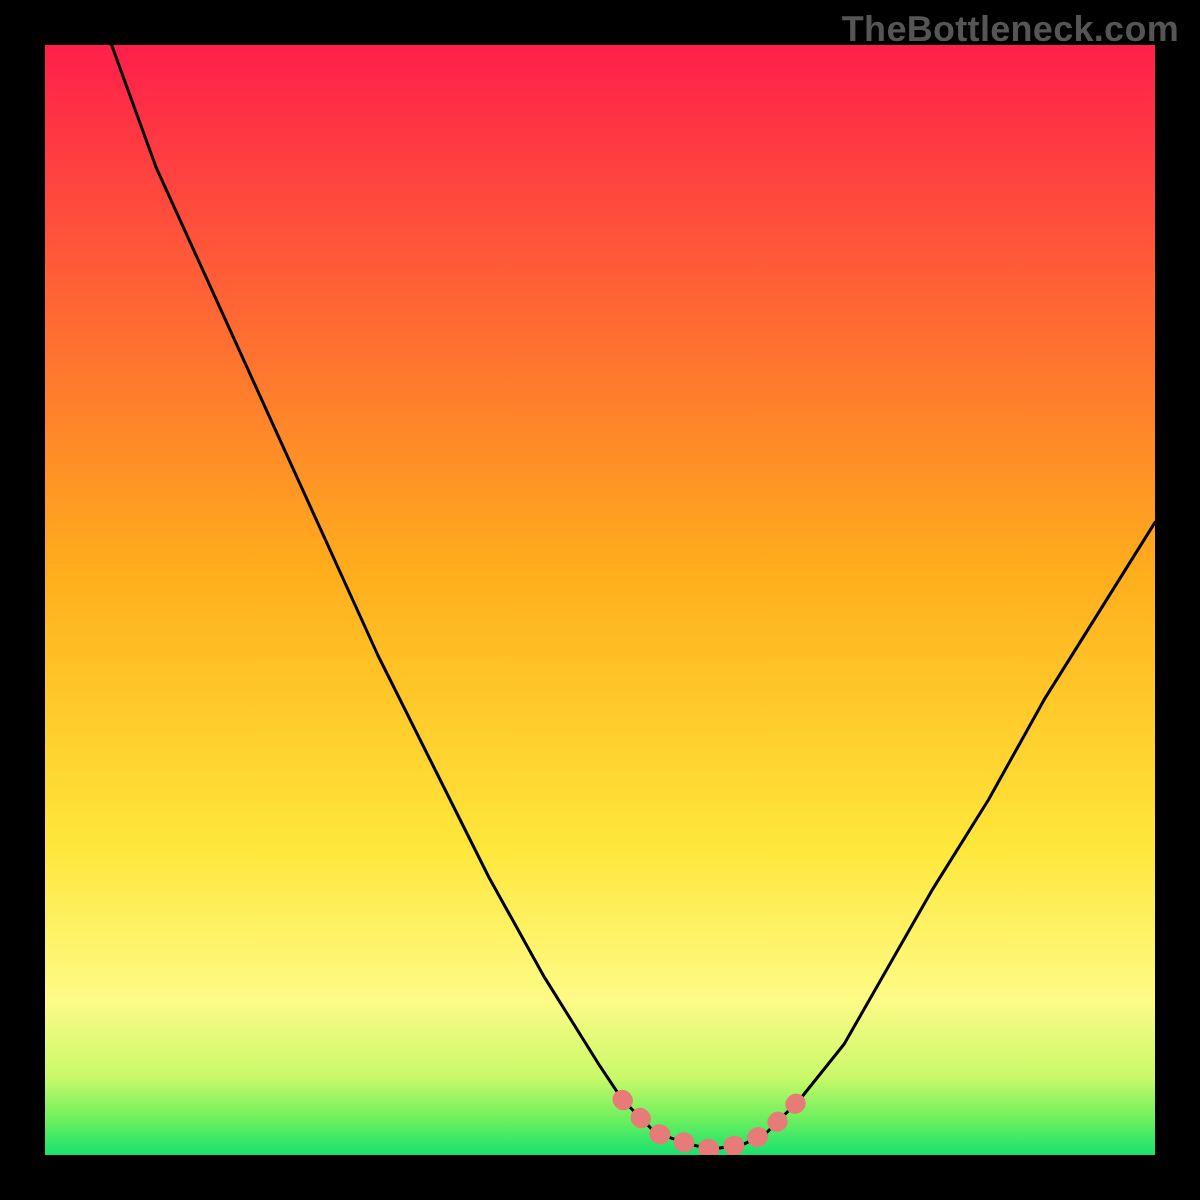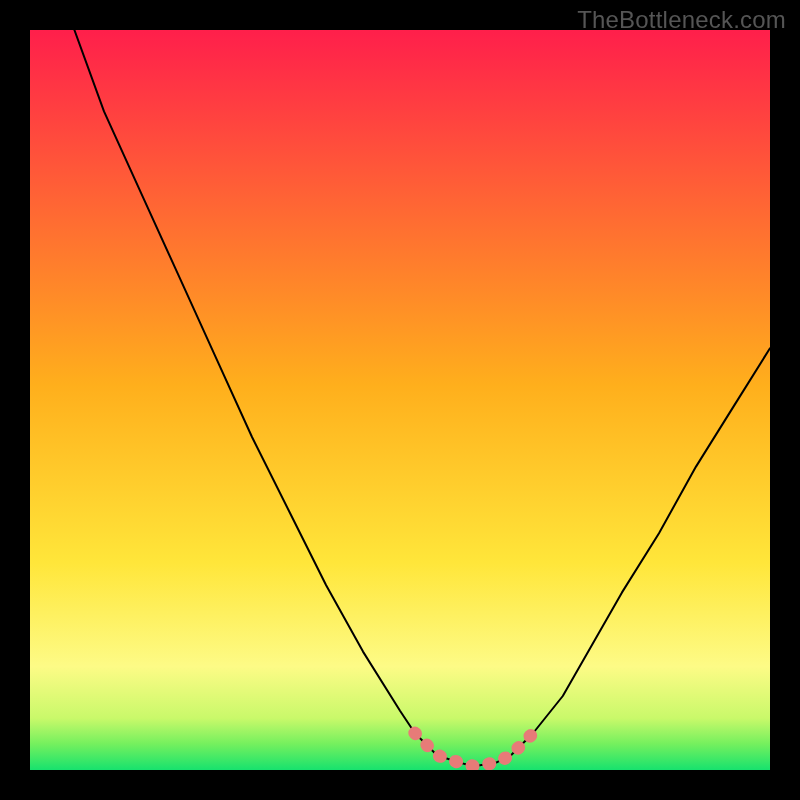--- a/index.html
+++ b/index.html
@@ -10,21 +10,21 @@
     position: relative;
     overflow: hidden;
     font-family: Arial, Helvetica, sans-serif;
   }
   .watermark {
     position: absolute;
     top: 6px;
     right: 14px;
     color: #555;
     font-size: 24px;
-    font-weight: 400;
+    font-weight: 700;
     letter-spacing: 0.2px;
     z-index: 3;
   }
   .plot-wrap {
     position: absolute;
     left: 30px;
     top: 30px;
     width: 740px;
     height: 740px;
   }

